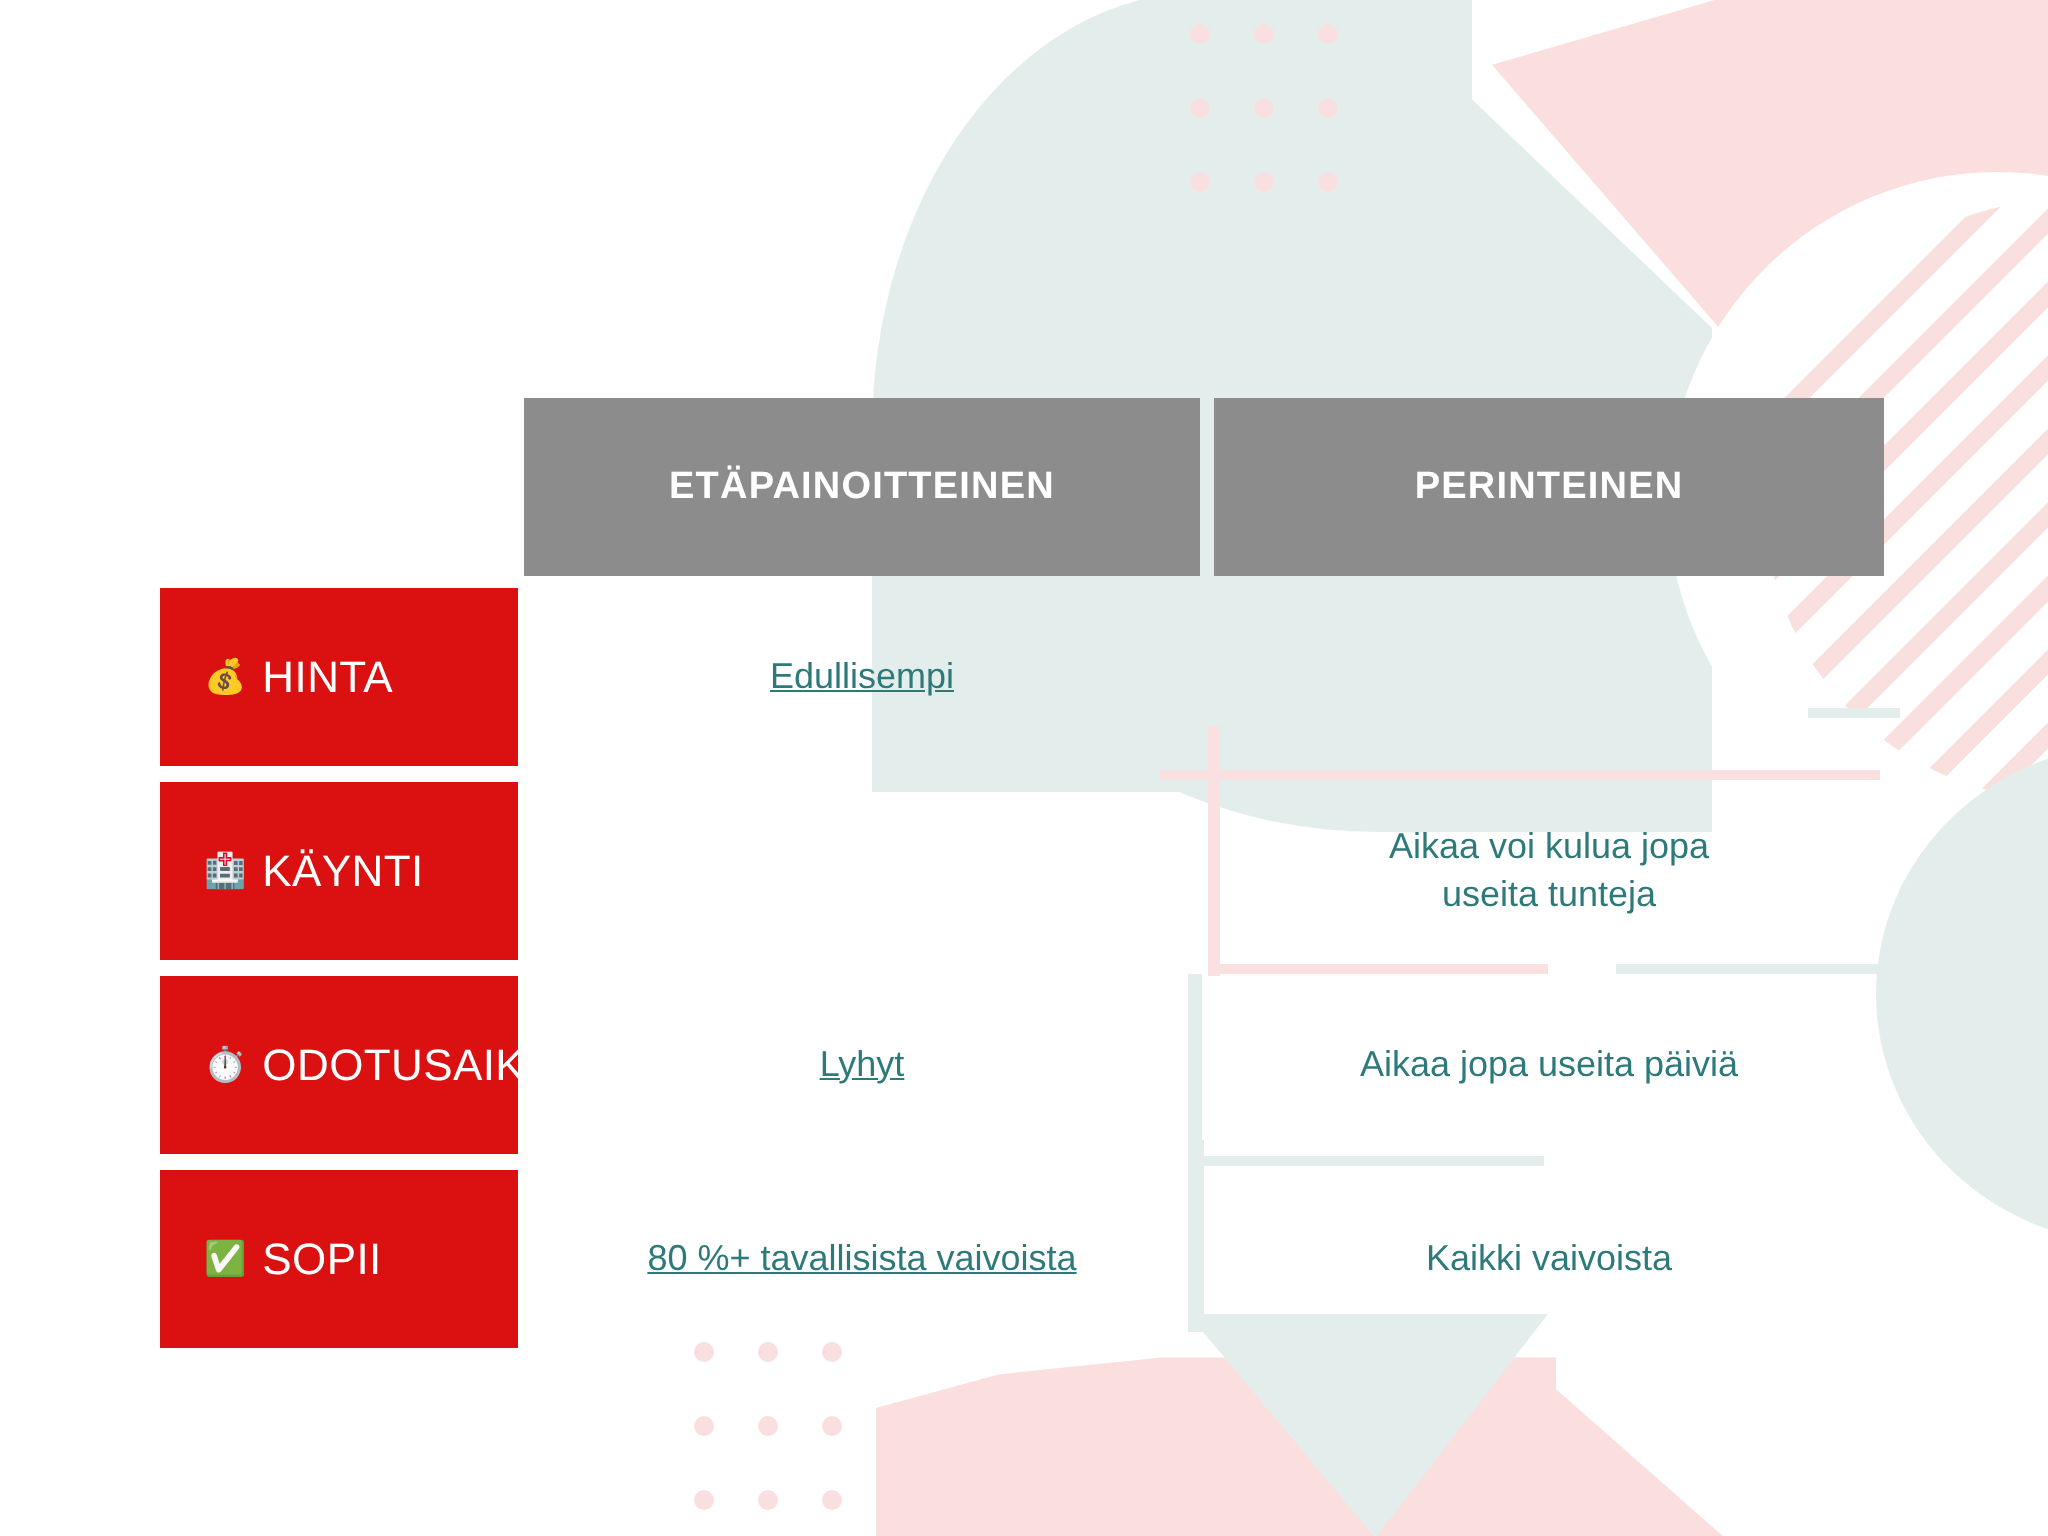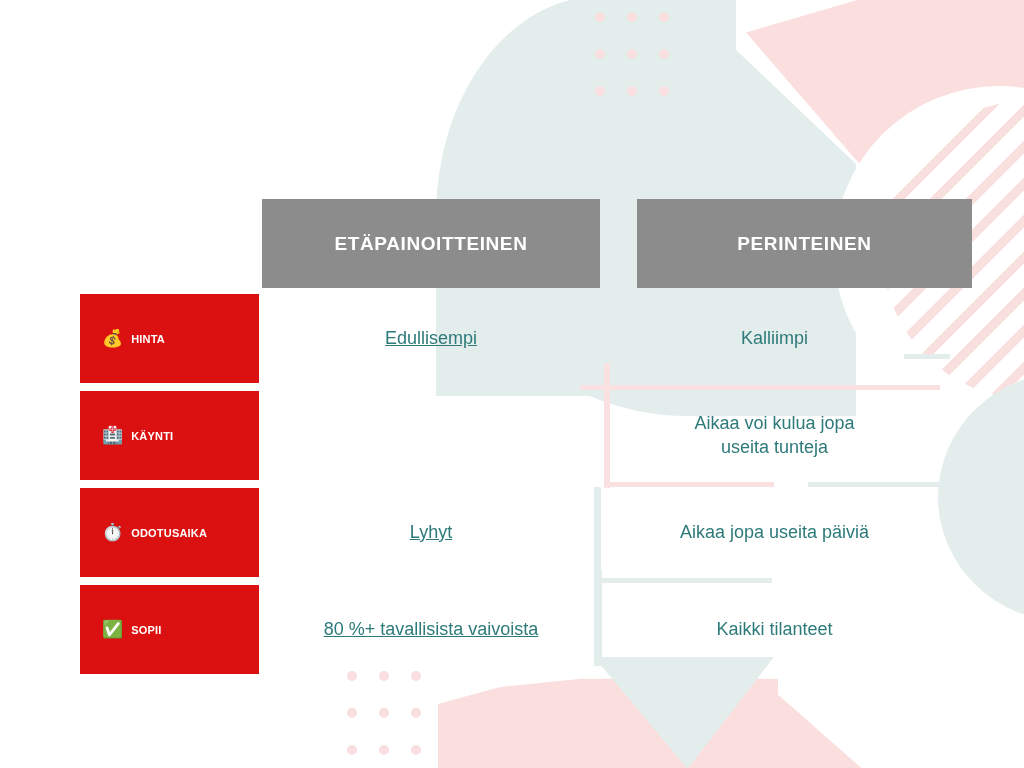--- a/index.html
+++ b/index.html
@@ -180,21 +180,21 @@
   .col-head {
     position: absolute;
     top: 199px;
     height: 89px;
     background: #8C8C8C;
     display: flex;
     align-items: center;
     justify-content: center;
   }
   .col-head.c1 { left: 262px; width: 338px; }
-  .col-head.c2 { left: 637px; width: 335px; }
+  .col-head.c2 { left: 607px; width: 335px; }
   .col-head span {
     color: #ffffff;
     font-size: 19px;
     font-weight: 700;
     letter-spacing: 0.6px;
     text-align: center;
     font-family: "Liberation Sans", sans-serif;
   }
 
   .row-label {
@@ -209,22 +209,22 @@
     box-sizing: border-box;
   }
   .row-label .ic {
     font-size: 17px;
     line-height: 1;
     margin-right: 8px;
     display: inline-block;
   }
   .row-label .lbl {
     color: #ffffff;
-    font-size: 11px;
-    font-weight: 700;
+    font-size: 22px;
+    font-weight: 400;
     letter-spacing: 0.2px;
     font-family: "Liberation Sans", sans-serif;
     white-space: nowrap;
   }
 
   .cell {
     position: absolute;
     height: 89px;
     display: flex;
     align-items: center;
@@ -299,37 +299,36 @@
     </div>
     <div class="col-head c2">
       <span>PERINTEINEN</span>
     </div>
 
     <div class="row-label" style="top:294px;">
       <span class="ic">💰</span>
       <span class="lbl">HINTA</span>
     </div>
     <div class="cell c1" style="top:294px;">Edullisempi</div>
-    <div class="cell c2" style="top:294px;">Kalliimpi</div>
 
     <div class="row-label" style="top:391px;">
       <span class="ic">🏥</span>
       <span class="lbl">KÄYNTI</span>
     </div>
     <div class="cell c2" style="top:391px; white-space:pre-line;text-align:center;">Aikaa voi kulua jopa
 useita tunteja</div>
 
     <div class="row-label" style="top:488px;">
       <span class="ic">⏱️</span>
       <span class="lbl">ODOTUSAIKA</span>
     </div>
     <div class="cell c1" style="top:488px;">Lyhyt</div>
     <div class="cell c2" style="top:488px;">Aikaa jopa useita päiviä</div>
 
     <div class="row-label" style="top:585px;">
       <span class="ic">✅</span>
       <span class="lbl">SOPII</span>
     </div>
     <div class="cell c1" style="top:585px;">80 %+ tavallisista vaivoista</div>
-    <div class="cell c2" style="top:585px;">Kaikki tilanteet</div>
+    <div class="cell c2" style="top:585px;">Kaikki vaivoista</div>
 
   </div>
 </div>
 
 </body></html>

